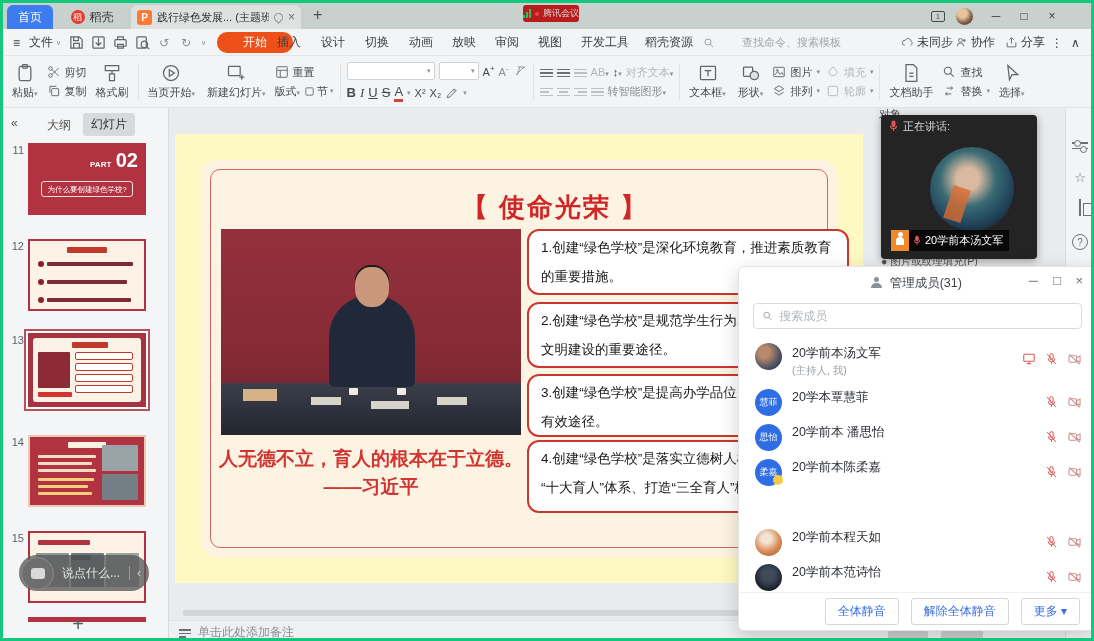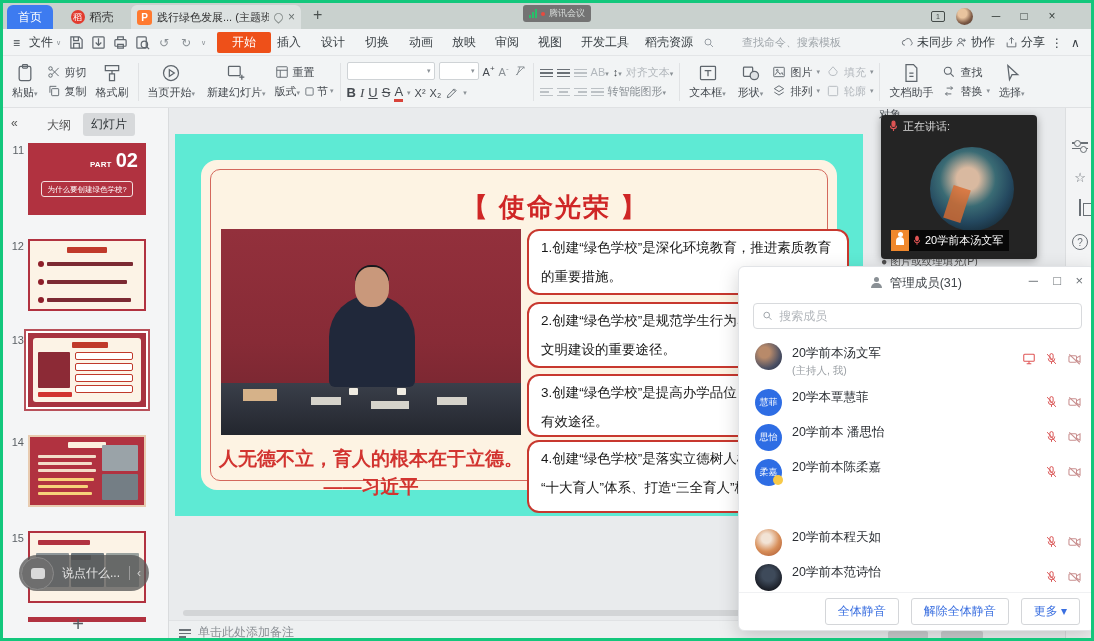--- a/index.html
+++ b/index.html
@@ -17,38 +17,38 @@
   .store-logo { width:14px; height:14px; border-radius:50%; background:#e23b2e; color:#fff; font-size:9px;
                 display:flex; align-items:center; justify-content:center; }
   .tab-doc { position:absolute; left:128px; top:2px; width:170px; height:24px; background:#dde2e1;
              border-radius:6px 6px 0 0; display:flex; align-items:center; gap:5px; padding:0 6px; }
   .doc-ico { width:15px; height:15px; background:#ff7a30; border-radius:3px; color:#fff; font-weight:bold;
              font-size:10px; display:flex; align-items:center; justify-content:center; flex:0 0 auto; }
   .doc-title { font-size:11px; color:#333; white-space:nowrap; overflow:hidden; flex:1; }
   .pin { width:9px; height:9px; border:1.5px solid #8b9290; border-radius:50% 50% 50% 0; transform:rotate(-45deg); flex:0 0 auto; }
   .tab-x { font-size:12px; color:#697170; flex:0 0 auto; }
   .newtab { position:absolute; left:310px; top:3px; font-size:16px; color:#4a514f; }
-  .meet-badge { position:absolute; left:520px; top:2px; height:17px; padding:0 6px; background:#737373;
+  .meet-badge { position:absolute; left:520px; top:2px; height:17px; padding:0 0; background:#b91c1c;
                 border-radius:3px; display:flex; align-items:center; gap:4px; color:#d8dcda; font-size:9px; }
   .sig { display:flex; align-items:flex-end; gap:1px; height:9px; }
   .sig i { display:block; width:2px; background:#27c06a; }
   .reddot { width:4px; height:4px; border-radius:50%; background:#e84a3f; }
   .winctl { position:absolute; top:0; height:26px; display:flex; align-items:center; justify-content:center;
             color:#39403e; font-size:12px; width:26px; }
   .split-ico { width:14px; height:11px; border:1.5px solid #444b49; border-radius:2px; font-size:7px;
                display:flex; align-items:center; justify-content:center; color:#444b49; }
   .tb-avatar { width:17px; height:17px; border-radius:50%;
                background:radial-gradient(circle at 38% 32%, #e8c39e 28%, #7d5a45 62%, #42302b 100%); }
 
   
   .menubar { position:absolute; left:0; top:26px; right:0; height:27px; background:#f2f4f5;
              border-bottom:1px solid #e3e5e7; font-size:12px; color:#3a4045; }
   .mb { position:absolute; top:0; height:27px; display:flex; align-items:center; gap:3px; }
   .mtab { padding:0 4px; }
-  .mtab-active { background:#ee5019; color:#fff; border-radius:2px; padding:2px 15px; font-size:12px; }
+  .mtab-active { background:#ee5019; color:#fff; border-radius:10px; padding:2px 26px; font-size:12px; }
   .mb-ic { width:15px; height:15px; display:inline-block; }
   .ph-search { color:#a0a6ab; font-size:11px;margin-left:24px; }
   .gray { color:#8a9095; }
 
   
   .toolbar { position:absolute; left:0; top:53px; right:0; height:52px; background:#f2f4f5;
              border-bottom:1px solid #dfe1e3; display:flex; align-items:center; padding:0 6px; gap:6px;
              color:#44494f; }
   .tdiv { width:1px; height:38px; background:#e0e2e4; flex:0 0 auto; }
   .bigbtn { display:flex; flex-direction:column; align-items:center; justify-content:center; gap:2px;
@@ -86,21 +86,21 @@
   .chat-circle { width:33px; height:33px; border-radius:50%; background:#6e6e6e; border:1px solid #8a8a8a;
                  margin-left:2px; display:flex; align-items:center; justify-content:center; flex:0 0 auto; }
   .chat-glyph { width:14px; height:11px; background:#d9d9d9; border-radius:3px; position:relative; }
   .chat-glyph:after { content:""; position:absolute; left:3px; bottom:-3px; border:3px solid transparent; border-top-color:#d9d9d9; }
   .chat-text { color:#e3e3e3; font-size:12px; margin-left:8px; flex:1; }
   .chat-arrow { color:#cfcfcf; font-size:12px; border-left:1px solid #9a9a9a; padding:0 8px 0 7px; }
   .addslide { position:absolute; left:60px; bottom:2px; font-size:20px; color:#565c60; width:30px; text-align:center; }
 
   
   .canvas { position:absolute; left:166px; top:105px; width:896px; bottom:0; background:#e9ebed; }
-  .slide { position:absolute; left:6px; top:26px; width:688px; height:382px; background:#5eead4; }
+  .slide { position:absolute; left:6px; top:26px; width:688px; height:449px; background:#fef9c3; }
   .slide-cream { position:absolute; left:26px; top:26px; right:26px; bottom:26px; background:#fdf3e3;
                  border-radius:16px; }
   .slide-cream:before { content:""; position:absolute; left:9px; top:9px; right:9px; bottom:9px;
                         border:1.5px solid #d4685c; border-radius:10px; }
   .slide-title { position:absolute; left:180px; top:56px; width:400px; text-align:center;
                  font-size:26px; font-weight:bold; color:#cf2626; letter-spacing:2px; }
   .photo { position:absolute; left:46px; top:95px; width:300px; height:206px;
            background:linear-gradient(180deg,#93303c 0%,#872b36 55%,#70242e 100%); overflow:hidden; }
   .photo .desk { position:absolute; left:0; right:0; bottom:0; height:52px;
                  background:linear-gradient(#3a3f4a,#23262e); }

